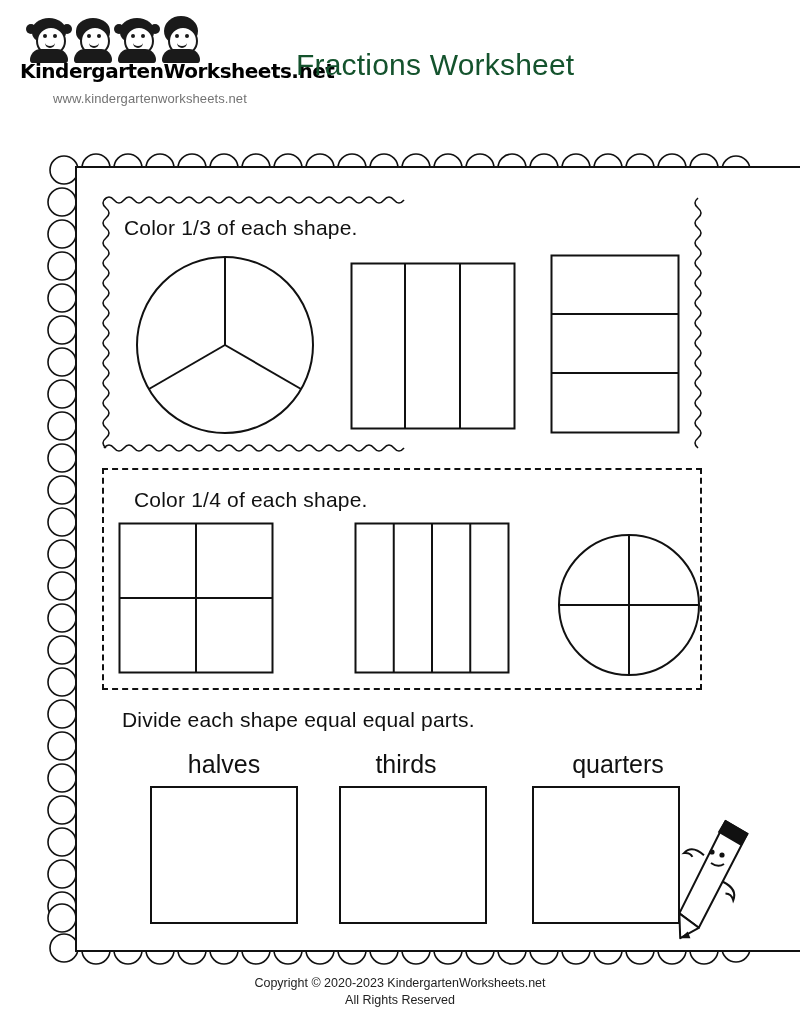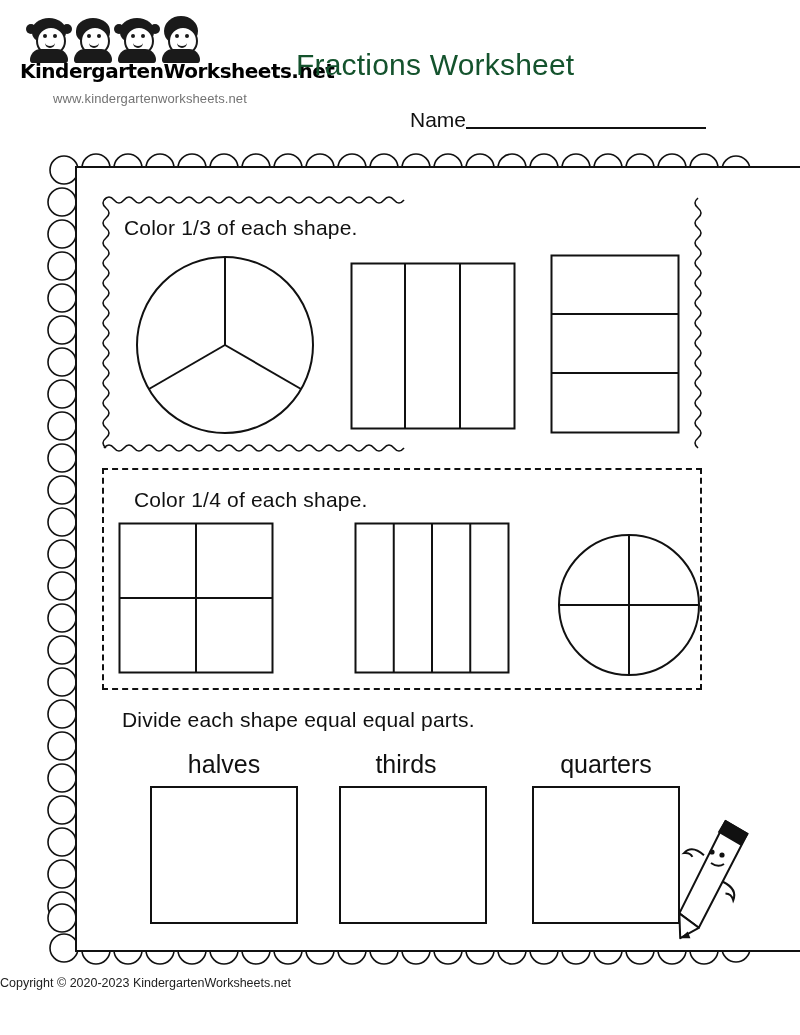--- a/index.html
+++ b/index.html
@@ -211,20 +211,21 @@
     width: 90px;
     height: 140px;
   }
 
   
   .footer {
     position: absolute;
     left: 0;
     top: 975px;
     width: 800px;
+    text-align: center;
     font-size: 12.5px;
     color: #222;
     line-height: 17px;
   }
 </style>
 </head>
 <body>
 
 <div class="header">
 
@@ -266,23 +267,20 @@
           <div class="mouth"></div>
         <div class="body"></div>
       </div>
     </div>
     <div class="logo-text">KindergartenWorksheets.net</div>
     <div class="logo-url">www.kindergartenworksheets.net</div>
   </div>
 
   <div class="title">Fractions Worksheet</div>
 
-  <div class="name-row">
-    <span>Name</span><span class="name-line"></span>
-  </div>
 </div>
 
 <div class="sheet">
 
   <svg class="scallop-svg" width="720" height="826">
     <g fill="#ffffff" stroke="#111111" stroke-width="1.6">
 
       <circle cx="24" cy="24" r="14"></circle>
         <circle cx="56" cy="22" r="14"></circle>
         <circle cx="88" cy="22" r="14"></circle>
@@ -448,21 +446,21 @@
         </svg>
       </div>
     </div>
 
     <div class="section sec3">
       <div class="sec-label">Divide each shape equal equal parts.</div>
 
       <div class="labels-row">
         <div class="eq-label" style="left:230px; top:0; width:148px;">thirds</div>
         <div class="eq-label" style="left:48px; top:0; width:148px;">halves</div>
-        <div class="eq-label" style="left:424px; top:0; width:160px;">quarters</div>
+        <div class="eq-label" style="left:436px; top:0; width:160px;">quarters</div>
       </div>
 
       <div class="boxes-row">
         <div class="blank-box" style="left:48px;"></div>
         <div class="blank-box" style="left:237px;"></div>
         <div class="blank-box" style="left:430px;"></div>
       </div>
     </div>
 
   </div>
@@ -485,13 +483,14 @@
         <circle cx="34" cy="46" r="2.6"></circle>
         <circle cx="44" cy="49" r="2.6"></circle>
       </g>
       <path d="M33,57 q7,5 13,1" fill="none" stroke="#111" stroke-width="2"></path>
     </svg>
   </div>
 </div>
 
 <div class="footer">
   <div>Copyright © 2020-2023 KindergartenWorksheets.net</div>
+  <div>All Rights Reserved</div>
 </div>
 
 </body></html>

